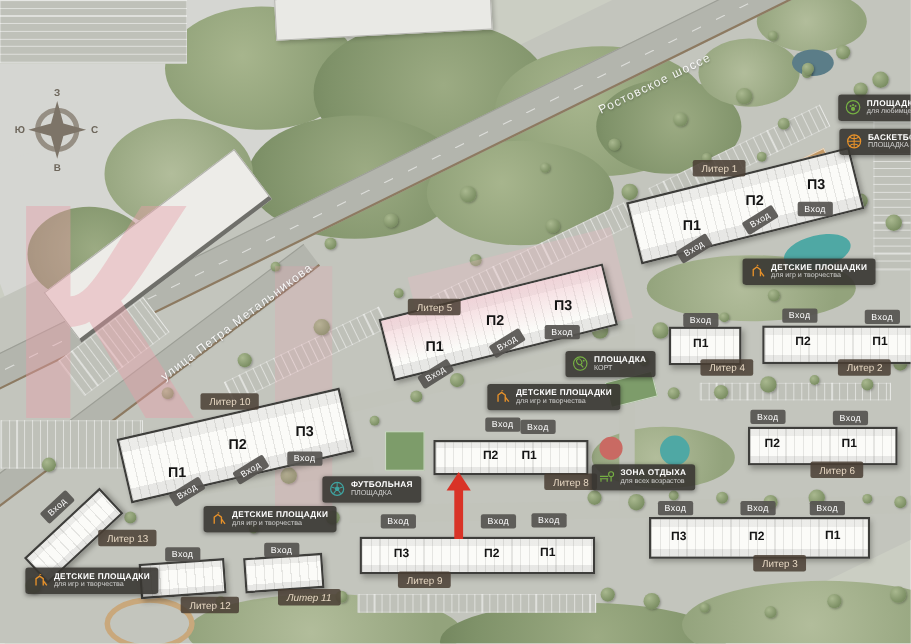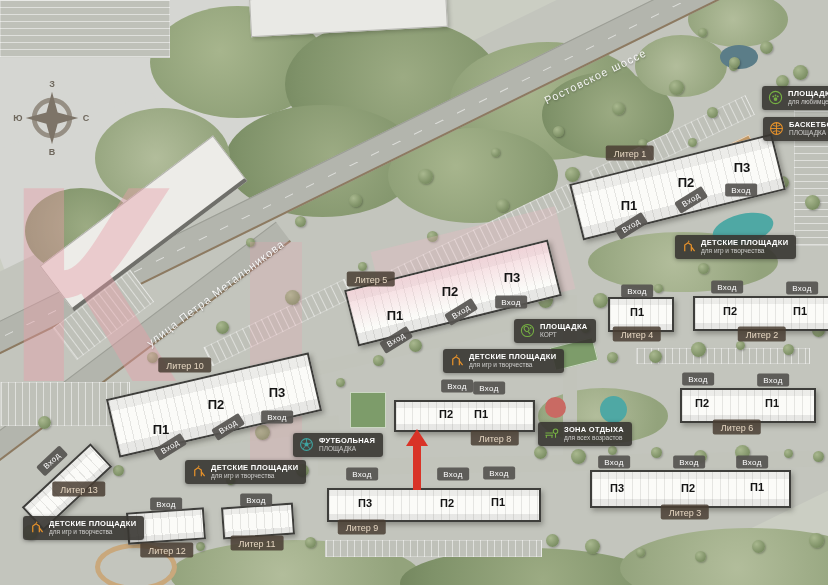--- a/index.html
+++ b/index.html
@@ -29,21 +29,21 @@
       linear-gradient(180deg,rgba(0,0,0,.06) 0 20%,transparent 20% 80%,rgba(0,0,0,.08) 80%);}
   .bldg.pink::after{content:"";position:absolute;inset:0;
     background:linear-gradient(180deg,rgba(242,198,207,.65),rgba(242,198,207,0) 75%);}
   .sec{position:absolute;transform:translate(-50%,-50%);font-weight:bold;color:#141414;font-size:13px;}
   .sec.sm{font-size:11px;}
   .vhod{position:absolute;transform:translate(-50%,-50%);background:rgba(86,84,80,.92);color:#fff;
     font-size:8px;padding:2px 6px;border-radius:2px;letter-spacing:.4px;white-space:nowrap;}
   .vhod.rot{transform:translate(-50%,-50%) rotate(-32deg);}
   .vhod.rot43{transform:translate(-50%,-50%) rotate(-43deg);}
   .lit{position:absolute;transform:translate(-50%,-50%);background:rgba(73,61,51,.85);color:#e5d6c1;
-    font-size:9px;padding:2.5px 8px;border-radius:2px;white-space:nowrap;}
+    font-size:9px;padding:2.5px 8px;border-radius:2px;white-space:nowrap;margin-left:24px;}
   
   .amen{position:absolute;display:flex;align-items:center;gap:5px;background:rgba(55,53,49,.9);
     border-radius:3px;padding:3px 8px 3px 6px;box-shadow:0 1px 4px rgba(0,0,0,.35);line-height:1.25;}
   .amen b{display:block;color:#fff;font-size:7.5px;letter-spacing:.3px;white-space:nowrap;}
   .amen i{display:block;color:rgba(255,255,255,.72);font-size:6.5px;font-style:normal;white-space:nowrap;}
   .aicon{flex:0 0 auto;width:15px;height:15px;display:flex;}
   
   .tree{position:absolute;border-radius:50%;
     background:radial-gradient(circle at 35% 32%,#a9b88f,#7c8f64 70%,#6c7e57);
     box-shadow:1px 1px 2px rgba(0,0,0,.25);}
@@ -247,23 +247,23 @@
   <span class="vhod" style="left:773px;top:380px;">Вход</span>
   <span class="vhod" style="left:614px;top:462px;">Вход</span>
   <span class="vhod" style="left:689px;top:462px;">Вход</span>
   <span class="vhod" style="left:752px;top:462px;">Вход</span>
 
   <span class="lit" style="left:630px;top:153px;">Литер 1</span>
   <span class="lit" style="left:371px;top:279px;">Литер 5</span>
   <span class="lit" style="left:185px;top:365px;">Литер 10</span>
   <span class="lit" style="left:495px;top:438px;">Литер 8</span>
   <span class="lit" style="left:362px;top:527px;">Литер 9</span>
-  <span class="lit" style="left:79px;top:489px;text-align:center;">Литер 13</span>
+  <span class="lit" style="left:92px;top:489px;text-align:center;">Литер 13</span>
   <span class="lit" style="left:167px;top:550px;">Литер 12</span>
-  <span class="lit" style="left:257px;top:543px;">Литер 11</span>
+  <span class="lit" style="left:257px;top:543px;font-style:italic;">Литер 11</span>
   <span class="lit" style="left:637px;top:334px;">Литер 4</span>
   <span class="lit" style="left:762px;top:334px;">Литер 2</span>
   <span class="lit" style="left:737px;top:427px;">Литер 6</span>
   <span class="lit" style="left:685px;top:512px;">Литер 3</span>
 
   <div class="amen" style="left:762px;top:86px;">
     <span class="aicon">
         <svg viewBox="0 0 16 16">
           <circle cx="8" cy="8" r="6.5" fill="none" stroke="#76b043" stroke-width="1.2"></circle>
           <circle cx="5.6" cy="6.8" r="1" fill="#76b043"></circle>

